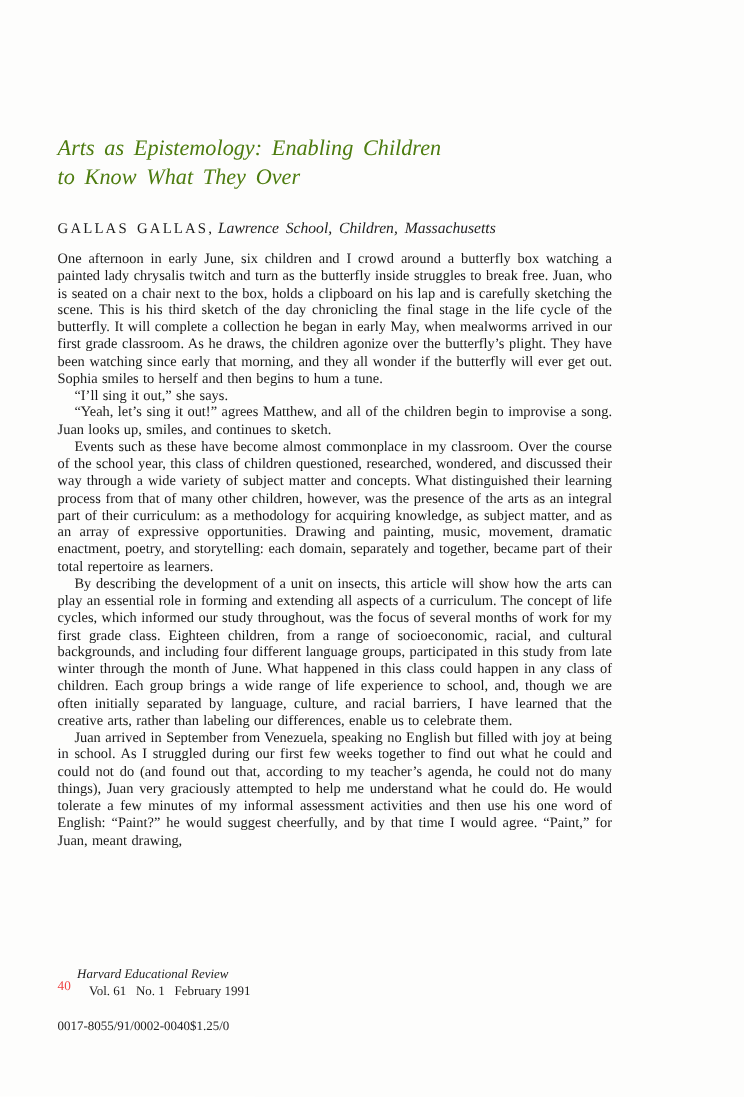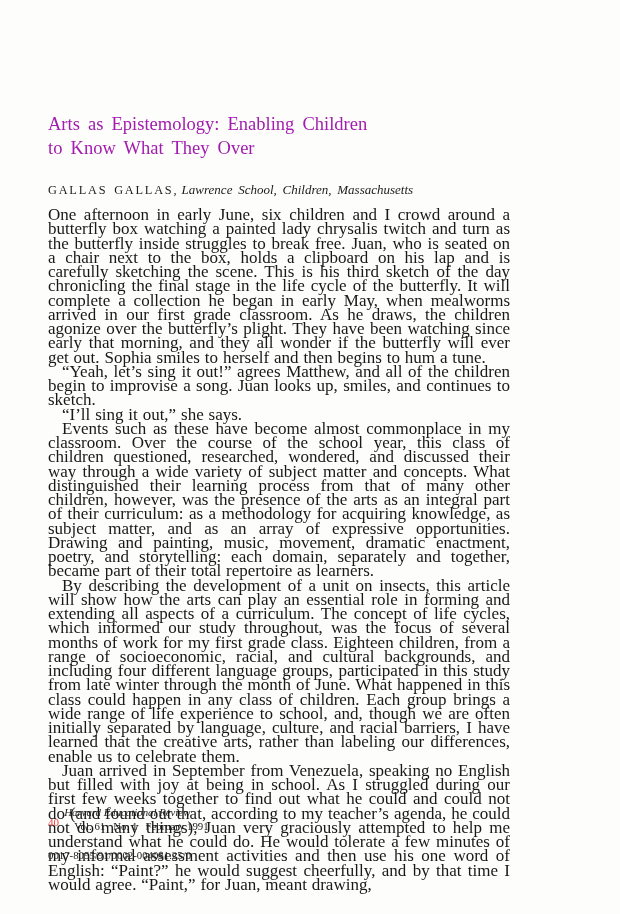--- a/index.html
+++ b/index.html
@@ -14,24 +14,25 @@
     height: 914px;
     background: #fdfdfc;
     color: #1b1b1b;
     overflow: hidden;
   }
   .title-block {
     position: absolute;
     top: 112px;
     left: 48px;
     width: 480px;
+    font-style: italic;
     font-size: 18.5px;
     line-height: 24px;
     word-spacing: 3.5px;
-    color: #a21caf;
+    color: #4d7c0f;
   }
   .author-line {
     position: absolute;
     top: 182px;
     left: 48px;
     width: 500px;
     font-size: 13px;
     color: #1b1b1b;
   }
   .author-name {
@@ -41,21 +42,21 @@
   }
   .author-affiliation {
     font-style: italic;
     word-spacing: 2.5px;
   }
   .article-body {
     position: absolute;
     top: 208px;
     left: 48px;
     width: 462px;
-    font-size: 17px;
+    font-size: 12px;
     line-height: 14.25px;
     text-align: justify;
     word-spacing: 0.6px;
     color: #181818;
   }
   .article-body p {
     margin: 0;
     padding: 0;
   }
   .article-body p.indent {
@@ -91,22 +92,22 @@
     <div>to Know What They Over</div>
   </div>
 
   <div class="author-line">
     <span class="author-name">GALLAS GALLAS,</span>
     <span class="author-affiliation">Lawrence School, Children, Massachusetts</span>
   </div>
 
   <div class="article-body">
       <p>One afternoon in early June, six children and I crowd around a butterfly box watching a painted lady chrysalis twitch and turn as the butterfly inside struggles to break free. Juan, who is seated on a chair next to the box, holds a clipboard on his lap and is carefully sketching the scene. This is his third sketch of the day chronicling the final stage in the life cycle of the butterfly. It will complete a collection he began in early May, when mealworms arrived in our first grade classroom. As he draws, the children agonize over the butterfly’s plight. They have been watching since early that morning, and they all wonder if the butterfly will ever get out. Sophia smiles to herself and then begins to hum a tune.</p>
+      <p class="indent">“I’ll sing it out,” she says.</p>
       <p class="indent">“Yeah, let’s sing it out!” agrees Matthew, and all of the children begin to improvise a song. Juan looks up, smiles, and continues to sketch.</p>
-      <p class="indent">“I’ll sing it out,” she says.</p>
       <p class="indent">Events such as these have become almost commonplace in my classroom. Over the course of the school year, this class of children questioned, researched, wondered, and discussed their way through a wide variety of subject matter and concepts. What distinguished their learning process from that of many other children, however, was the presence of the arts as an integral part of their curriculum: as a methodology for acquiring knowledge, as subject matter, and as an array of expressive opportunities. Drawing and painting, music, movement, dramatic enactment, poetry, and storytelling: each domain, separately and together, became part of their total repertoire as learners.</p>
       <p class="indent">By describing the development of a unit on insects, this article will show how the arts can play an essential role in forming and extending all aspects of a curriculum. The concept of life cycles, which informed our study throughout, was the focus of several months of work for my first grade class. Eighteen children, from a range of socioeconomic, racial, and cultural backgrounds, and including four different language groups, participated in this study from late winter through the month of June. What happened in this class could happen in any class of children. Each group brings a wide range of life experience to school, and, though we are often initially separated by language, culture, and racial barriers, I have learned that the creative arts, rather than labeling our differences, enable us to celebrate them.</p>
       <p class="indent">Juan arrived in September from Venezuela, speaking no English but filled with joy at being in school. As I struggled during our first few weeks together to find out what he could and could not do (and found out that, according to my teacher’s agenda, he could not do many things), Juan very graciously attempted to help me understand what he could do. He would tolerate a few minutes of my informal assessment activities and then use his one word of English: “Paint?” he would suggest cheerfully, and by that time I would agree. “Paint,” for Juan, meant drawing,</p>
     </div>
 
   <div class="footer-block">
     <div class="footer-line">
       <span class="journal-name">Harvard Educational Review</span>
       <span class="issue-info">Vol. 61   No. 1   February 1991</span>
     </div>

